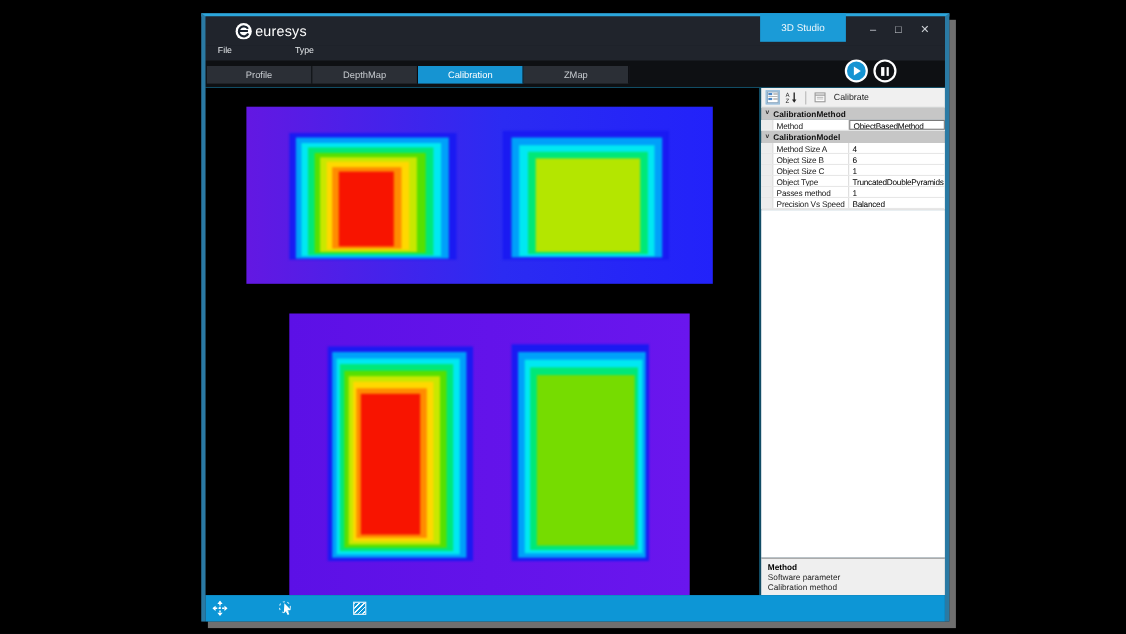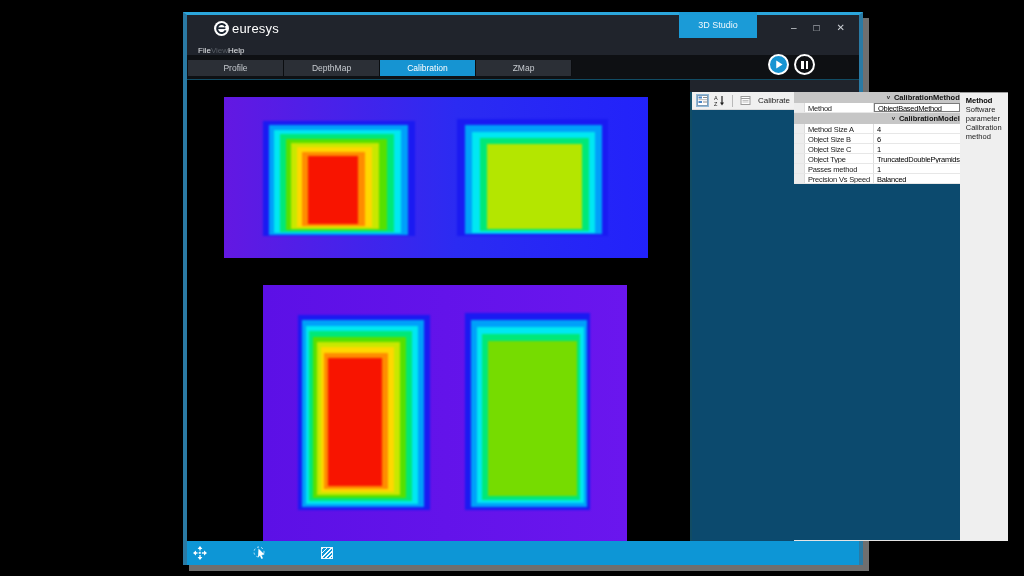--- a/index.html
+++ b/index.html
@@ -9,27 +9,27 @@
 
   
   #win{position:absolute;left:183px;top:12px;width:680px;height:553px;background:#20242c;
        border-left:4px solid #2a7aa4;border-right:4px solid #2a7aa4;border-top:3px solid #2ba6dc;
        box-shadow:6px 6px 0 0 #6f6f6f;display:flex;flex-direction:column;}
 
   
   .titlebar{position:relative;height:26px;background:#20242c;display:flex;align-items:center;padding-left:27px;flex:0 0 auto;}
   .logo{display:flex;align-items:center;gap:3px;}
   .logo-text{color:#fff;font-size:13px;letter-spacing:.2px;}
-  .app-tab{position:absolute;left:492px;top:-3px;width:78px;height:26px;background:#1b9bd7;color:#eef7fc;
+  .app-tab{position:absolute;left:504px;top:-3px;width:78px;height:26px;background:#1b9bd7;color:#eef7fc;
            font-size:9px;display:flex;align-items:center;justify-content:center;}
   .win-controls{margin-left:auto;display:flex;gap:17px;padding-right:14px;color:#cdd1d6;font-size:10px;line-height:10px;}
   .win-controls span{cursor:default;}
 
   
-  .menubar{height:14px;background:#20242c;display:flex;align-items:flex-end;gap:0;padding-left:11px;
+  .menubar{height:14px;background:#20242c;display:flex;align-items:flex-start;gap:20px;padding-left:11px;
            font-size:8px;color:#e3e6e9;flex:0 0 auto;}
   .menu-item.disabled{color:#565c64;margin-top:18px;}
 
   
   .tabbar{position:relative;height:24px;background:#0e1013;flex:0 0 auto;}
   .tabs{position:absolute;left:1px;top:5px;display:flex;}
   .tab{width:96px;height:16px;background:#2b2f36;color:#c7cbd0;font-size:8.5px;display:flex;
        align-items:center;justify-content:center;border-right:1px solid #0b0d10;}
   .tab.active{background:#1694d2;color:#fff;}
   .circle-btn{position:absolute;width:21px;height:21px;border-radius:50%;border:2px solid #fff;
@@ -39,30 +39,30 @@
   .pause i{display:block;width:2.5px;height:8px;background:#fff;}
 
   
   .content{flex:1 1 auto;display:flex;border-top:1px solid #114c64;min-height:0;}
   #canvas{position:relative;flex:0 0 503px;background:#000;overflow:hidden;}
   .plane{position:absolute;}
   .pyramid{position:absolute;filter:blur(1.1px);}
   .band{position:absolute;}
 
   
-  .panel{flex:1 1 auto;background:#0c4a6e;border-left:2px solid #114c64;display:flex;flex-direction:row;position:relative;margin-top:12px;}
+  .panel{flex:1 1 auto;background:#0c4a6e;border-left:2px solid #114c64;display:flex;flex-direction:column;position:relative;}
   .panel-toolbar{height:18px;background:#f0f0f0;border-bottom:1px solid #d9d9d9;display:flex;
                  align-items:center;gap:4px;padding:0 4px;flex:0 0 auto;}
   .tb-icon{width:13px;height:13px;display:flex;align-items:center;justify-content:center;}
   .tb-icon.pressed{background:#cfe4f5;border:1px solid #8fb8d8;}
   .tb-sep{width:1px;height:12px;background:#b9b9b9;margin:0 2px;}
   .tb-label{font-size:8px;color:#1a1a1a;padding-left:2px;}
 
   .grid{flex:0 0 auto;border-bottom:1px solid #e4e4e4;}
-  .cat-row{height:11px;background:#c6c6c6;display:flex;align-items:center;font-size:7.5px;font-weight:bold;color:#111;justify-content:flex-end;}
+  .cat-row{height:11px;background:#c6c6c6;display:flex;align-items:center;font-size:7.5px;font-weight:bold;color:#111;}
   .cat-chev{width:11px;text-align:center;font-size:6px;color:#333;line-height:11px;}
   .prop-row{height:10px;display:flex;align-items:stretch;font-size:7.5px;border-bottom:1px solid #e7e7e7;background:#fff;}
   .gutter{flex:0 0 11px;background:#ededed;border-right:1px solid #dcdcdc;}
   .plabel{flex:0 0 69px;border-right:1px solid #dcdcdc;padding:1px 0 0 3px;color:#1a1a1a;
           white-space:nowrap;overflow:hidden;letter-spacing:-.2px;}
   .pvalue{flex:1 1 auto;padding:1px 0 0 3px;color:#000;white-space:nowrap;overflow:hidden;letter-spacing:-.25px;}
   .pvalue.editor{border:1px solid #7a7a7a;background:#fff;padding-top:0;}
   .grid-fill{flex:1 1 auto;background:#fff;}
 
   .desc{flex:0 0 33px;background:#efefef;border-top:1px solid #9b9b9b;padding:3px 6px;font-size:7.5px;color:#222;line-height:9px;}
@@ -95,21 +95,21 @@
       <div class="win-controls">
         <span>–</span>
         <span>□</span>
         <span>✕</span>
       </div>
     </div>
 
     <div class="menubar" id="menubar">
         <span class="menu-item">File</span>
         <span class="menu-item disabled">View</span>
-        <span class="menu-item">Help</span>
+        <span class="menu-item">Type</span>
       </div>
 
     <div class="tabbar">
       <div class="tabs" id="tabs">
           <div class="tab">Profile</div>
           <div class="tab">DepthMap</div>
           <div class="tab active">Calibration</div>
           <div class="tab">ZMap</div>
         </div>
       <div class="circle-btn play">

